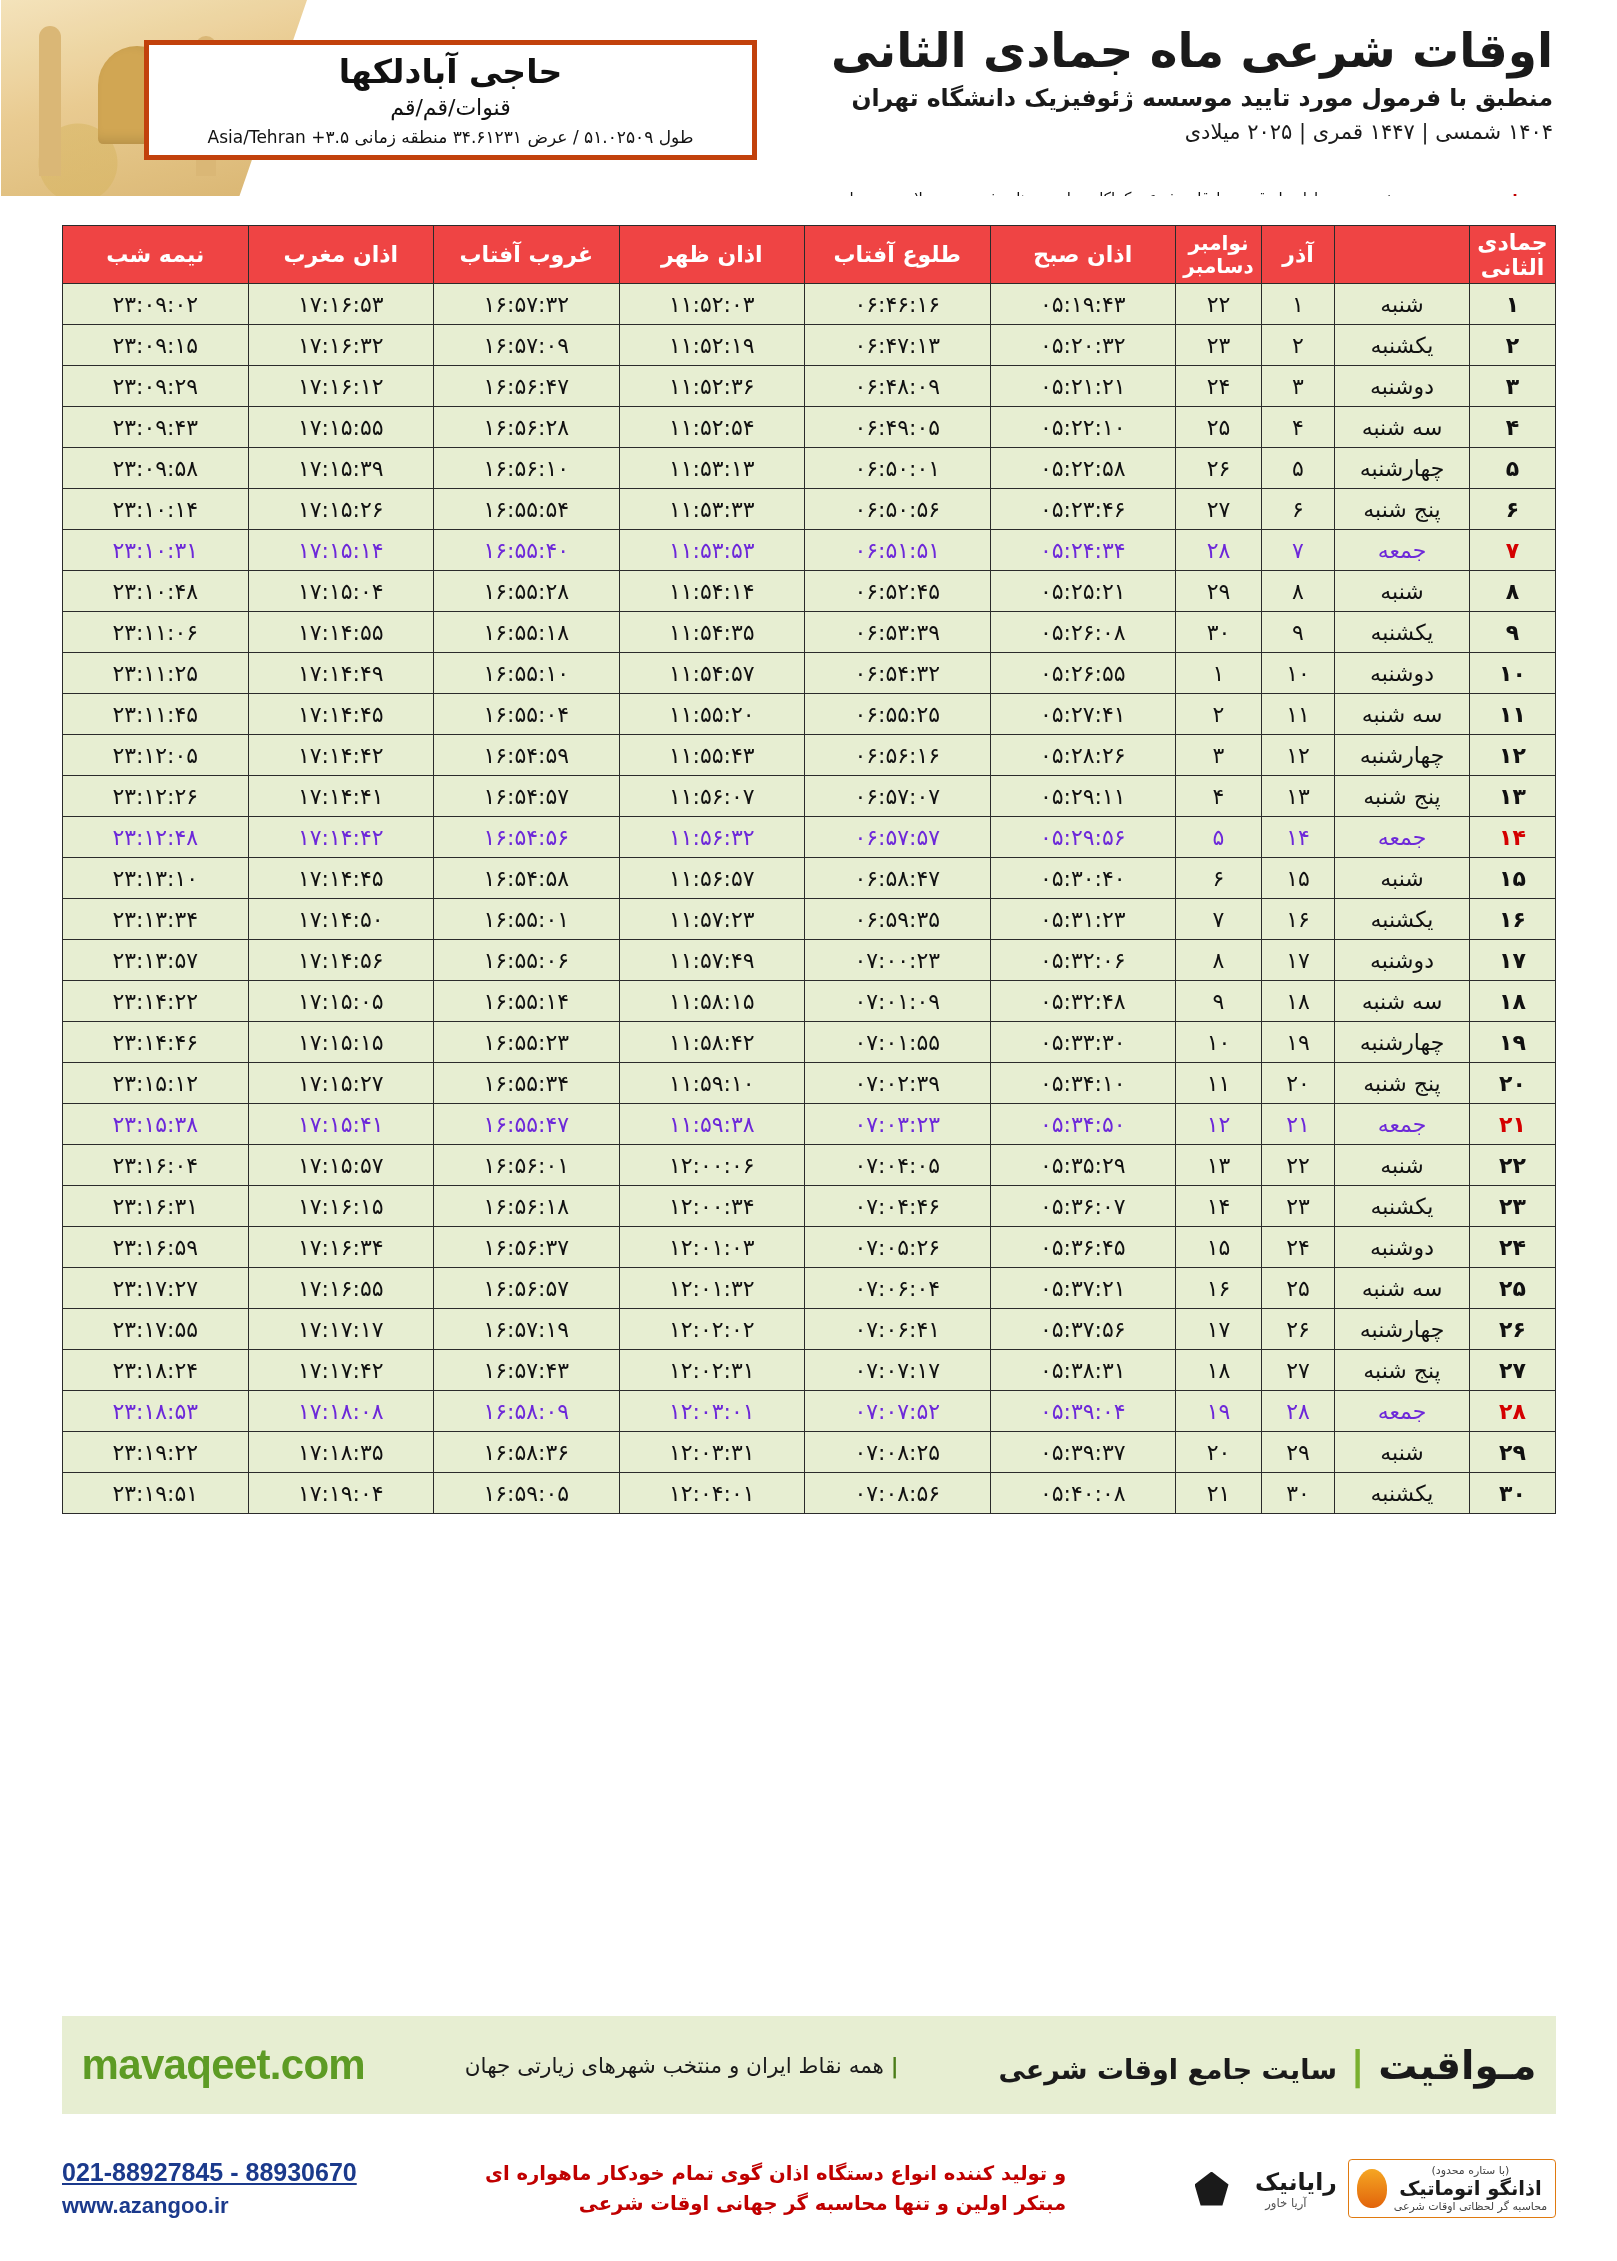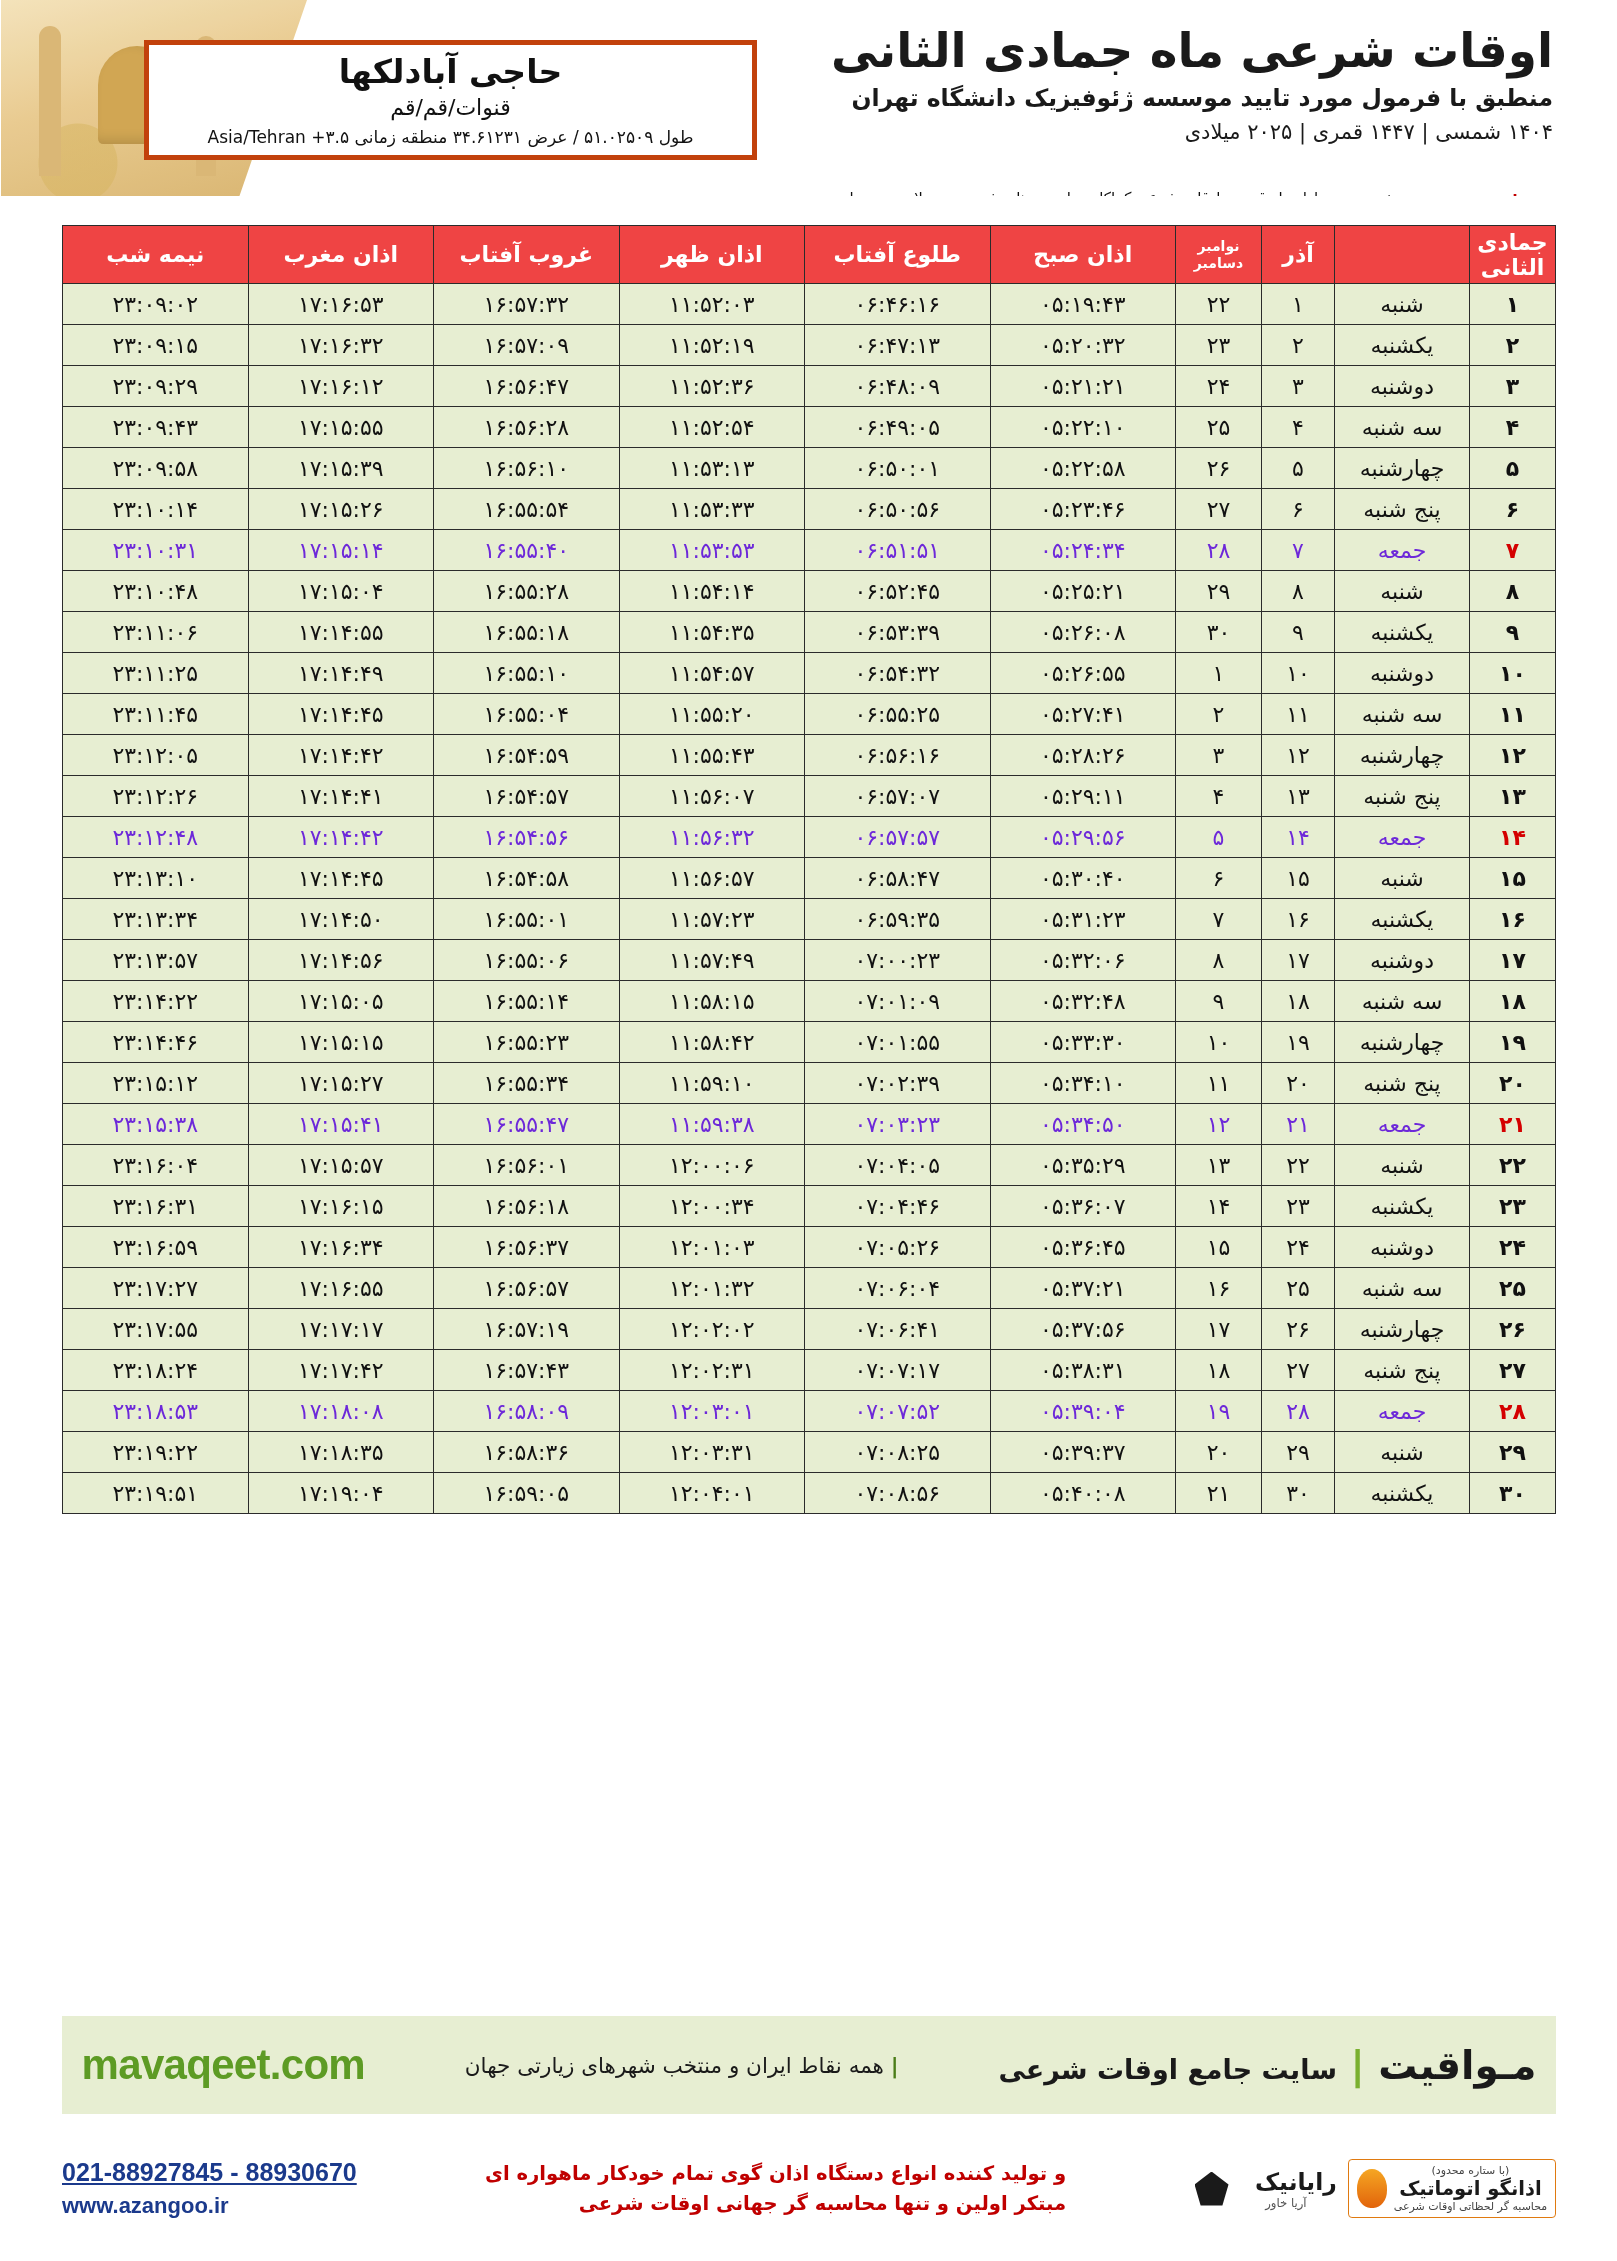--- a/index.html
+++ b/index.html
@@ -151,21 +151,21 @@
   }
   table.times thead th {
     background: #ef4444;
     color: #ffffff;
     font-weight: bold;
     font-size: 22px;
     height: 57px;
     position: relative;
   }
   table.times thead th.small {
-    font-size: 14px;
+    font-size: 20px;
     line-height: 1.15;
   }
   .col-day   { width: 85px; }
   .col-wd    { width: 134px; }
   .col-azar  { width: 72px; }
   .col-dec   { width: 85px; }
   .col-time  { width: auto; }
 
   td.dayno {
     font-weight: bold;

